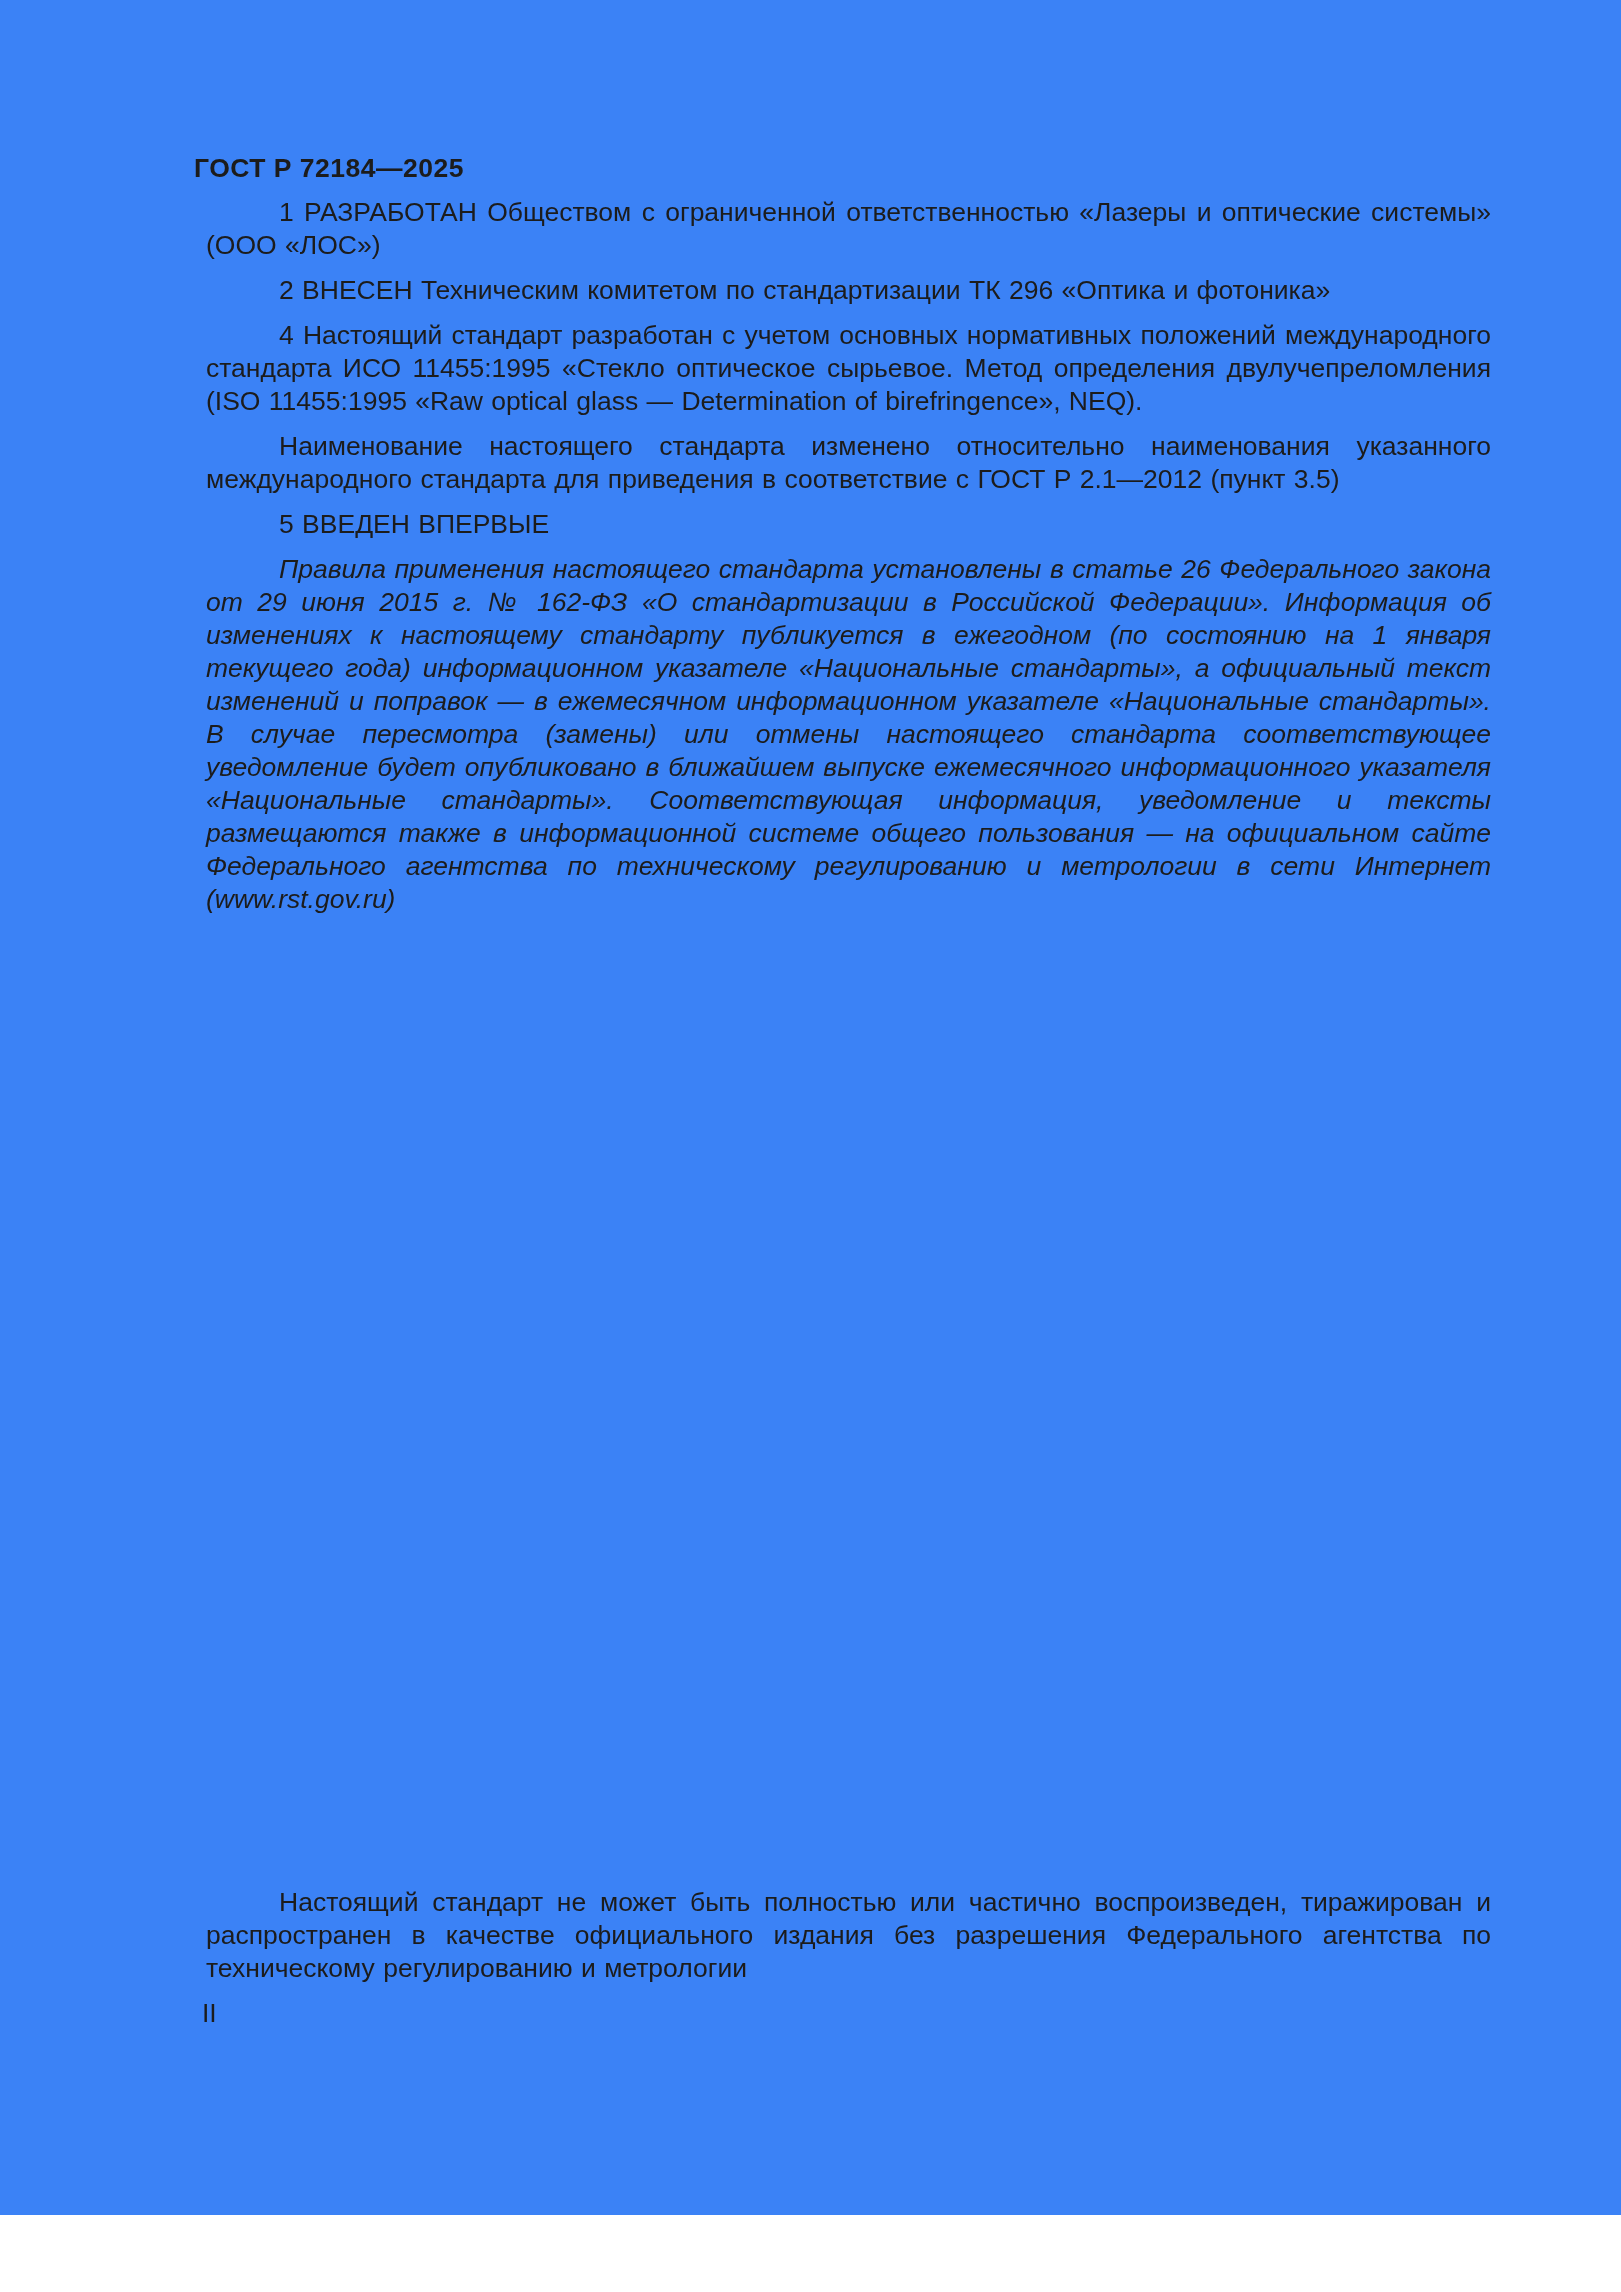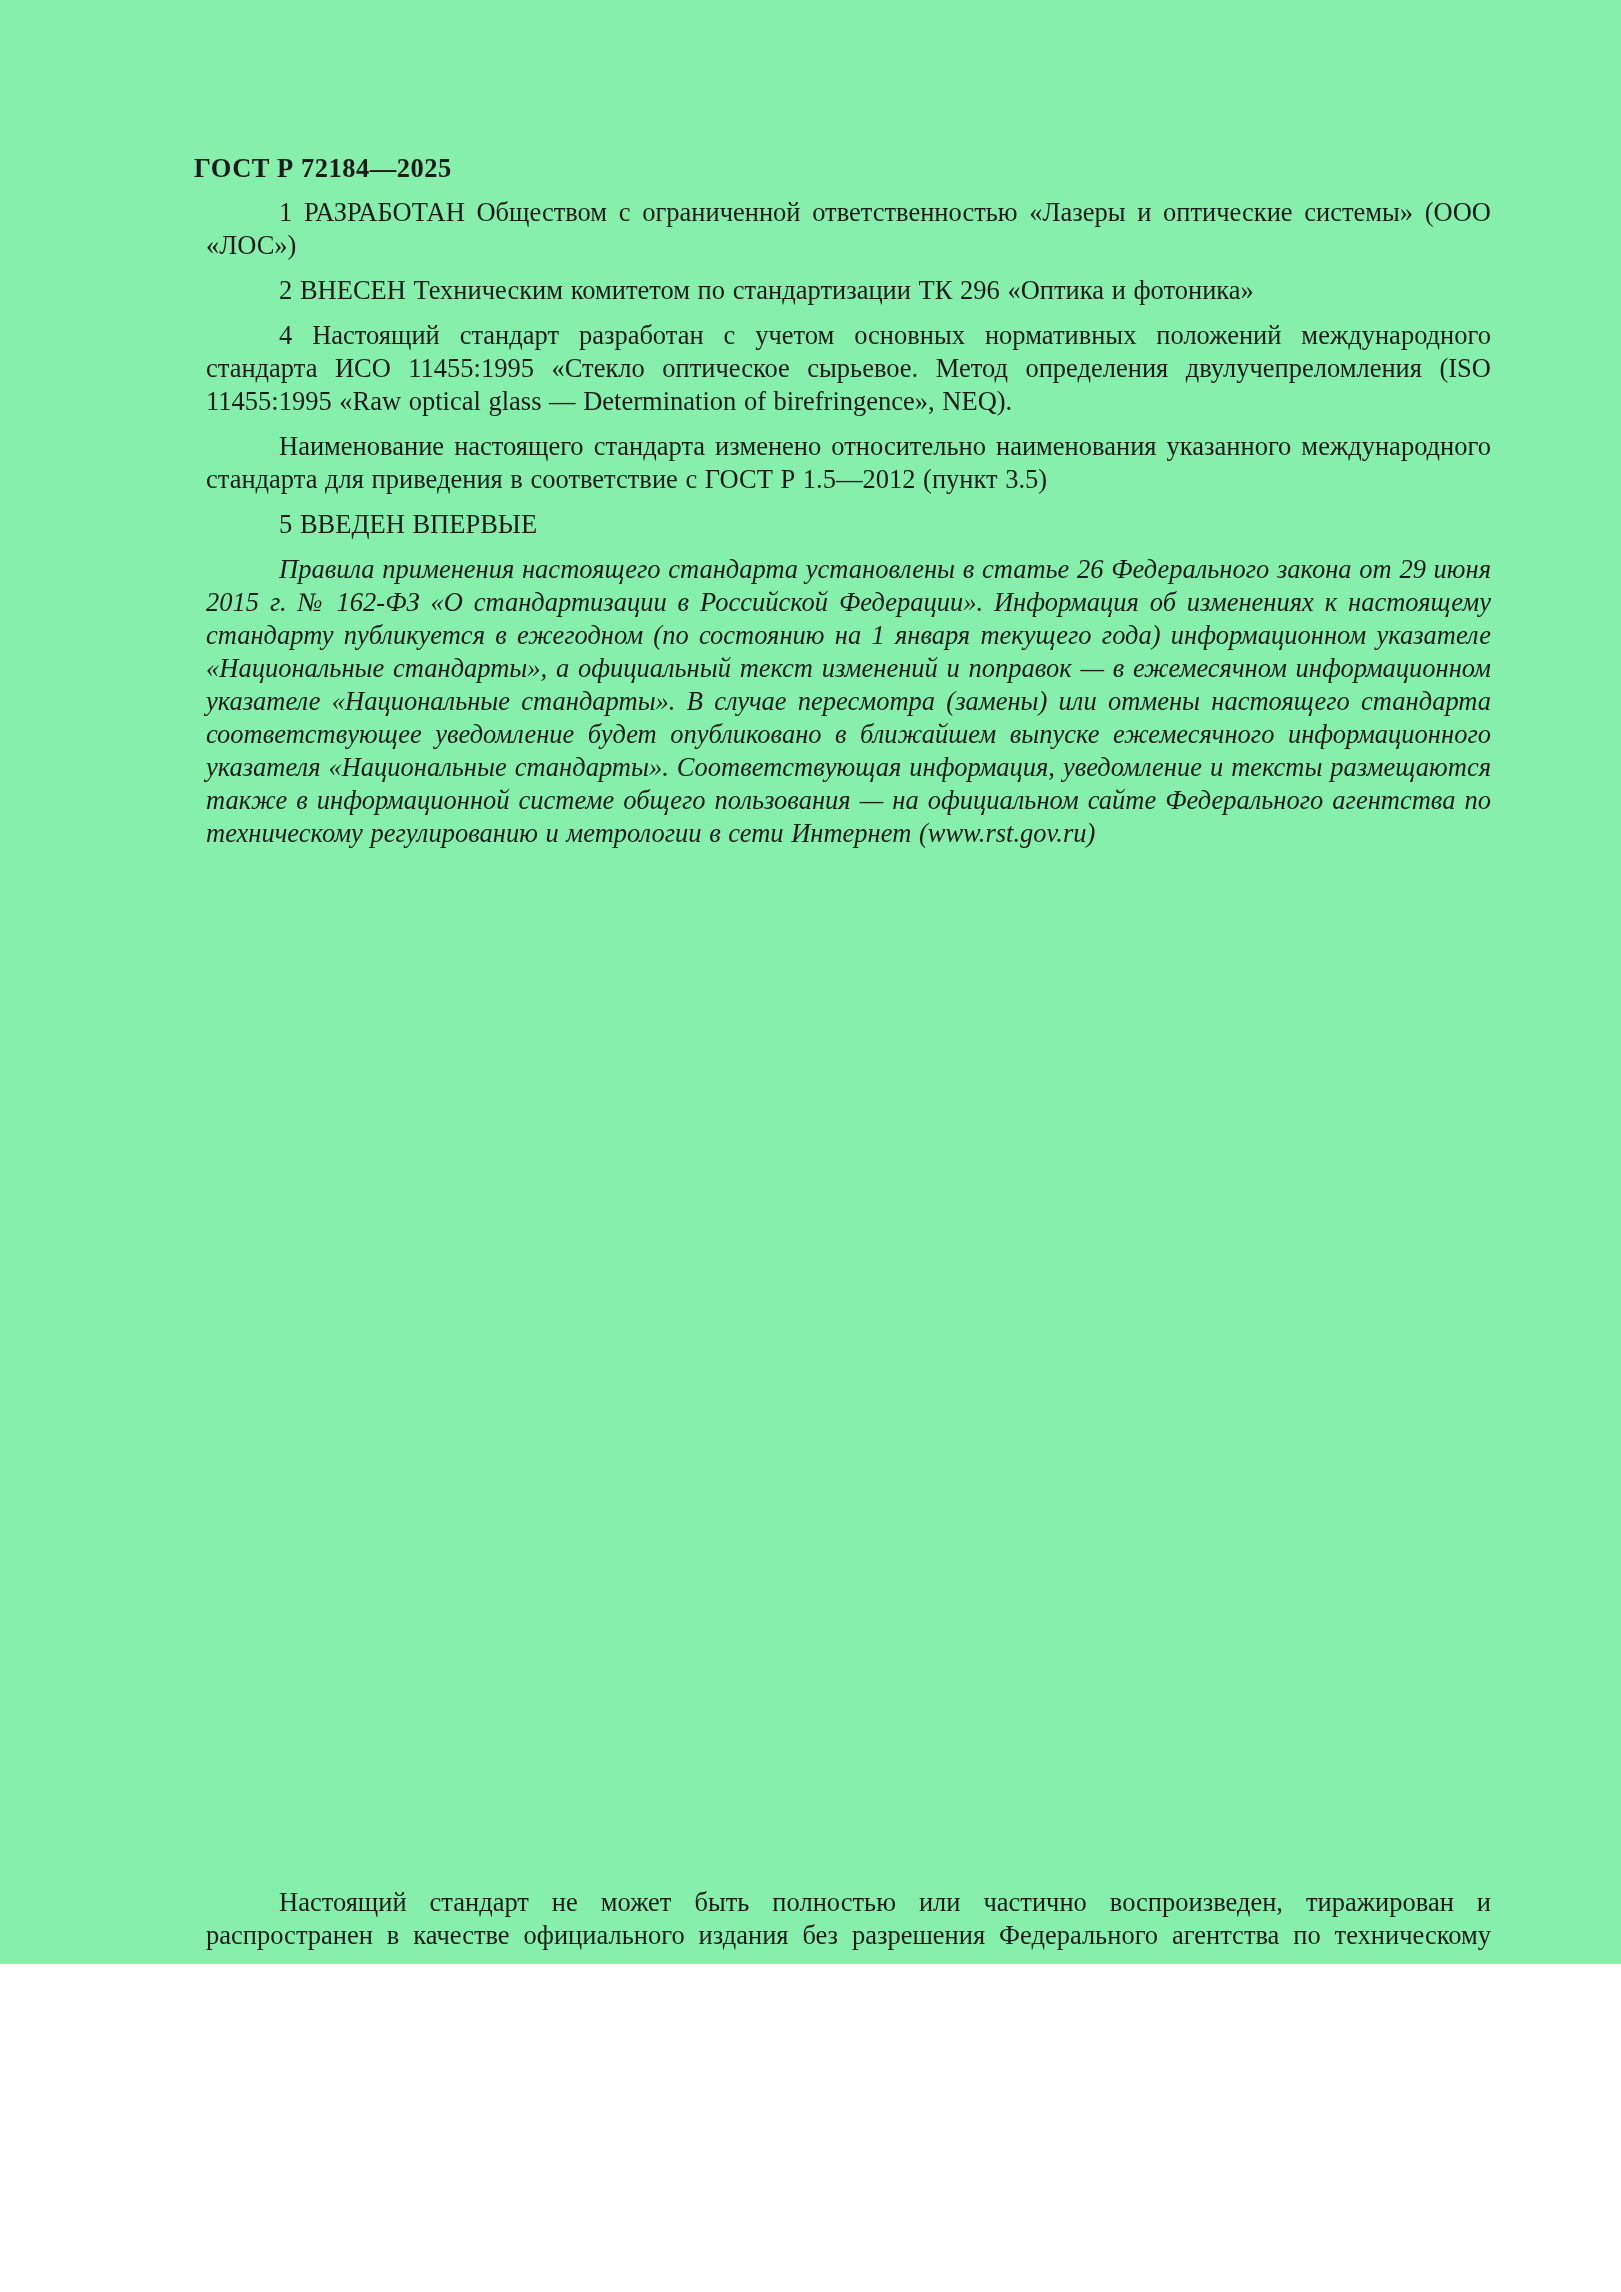--- a/index.html
+++ b/index.html
@@ -3,23 +3,23 @@
 <meta charset="utf-8">
 <style>
   html, body {
     margin: 0;
     padding: 0;
     background: #ffffff;
   }
   .page {
     position: relative;
     width: 1621px;
-    height: 1964px;
-    background: #86efac;
-    font-family: Liberation Serif, serif;
+    height: 2215px;
+    background: #3b82f6;
+    font-family: Liberation Sans, sans-serif;
     color: #1c1c1c;
     overflow: hidden;
   }
   .content {
     position: absolute;
     left: 194px;
     top: 0;
     width: 1309px;
   }
   .doc-code {
@@ -79,21 +79,21 @@
     <div class="doc-code">ГОСТ Р 72184—2025</div>
 
 
     <p class="body p1">1 РАЗРАБОТАН Обществом с ограниченной ответственностью «Лазеры и оптические системы» (ООО «ЛОС»)</p>
 
     <p class="body p2">2 ВНЕСЕН Техническим комитетом по стандартизации ТК 296 «Оптика и фотоника»</p>
 
 
     <p class="body p4">4 Настоящий стандарт разработан с учетом основных нормативных положений международного стандарта ИСО 11455:1995 «Стекло оптическое сырьевое. Метод определения двулучепреломления (ISO 11455:1995 «Raw optical glass — Determination of birefringence», NEQ).</p>
 
-    <p class="body p4b">Наименование настоящего стандарта изменено относительно наименования указанного международного стандарта для приведения в соответствие с ГОСТ Р 1.5—2012 (пункт 3.5)</p>
+    <p class="body p4b">Наименование настоящего стандарта изменено относительно наименования указанного международного стандарта для приведения в соответствие с ГОСТ Р 2.1—2012 (пункт 3.5)</p>
 
     <p class="body p5">5 ВВЕДЕН ВПЕРВЫЕ</p>
 
     <p class="body legal">Правила применения настоящего стандарта установлены в статье 26 Федерального закона от 29 июня 2015 г. № 162-ФЗ «О стандартизации в Российской Федерации». Информация об изменениях к настоящему стандарту публикуется в ежегодном (по состоянию на 1 января текущего года) информационном указателе «Национальные стандарты», а официальный текст изменений и поправок — в ежемесячном информационном указателе «Национальные стандарты». В случае пересмотра (замены) или отмены настоящего стандарта соответствующее уведомление будет опубликовано в ближайшем выпуске ежемесячного информационного указателя «Национальные стандарты». Соответствующая информация, уведомление и тексты размещаются также в информационной системе общего пользования — на официальном сайте Федерального агентства по техническому регулированию и метрологии в сети Интернет (www.rst.gov.ru)</p>
   </div>
 
   <div class="bottom">
 
     <p class="body repro">Настоящий стандарт не может быть полностью или частично воспроизведен, тиражирован и распространен в качестве официального издания без разрешения Федерального агентства по техническому регулированию и метрологии</p>
 

